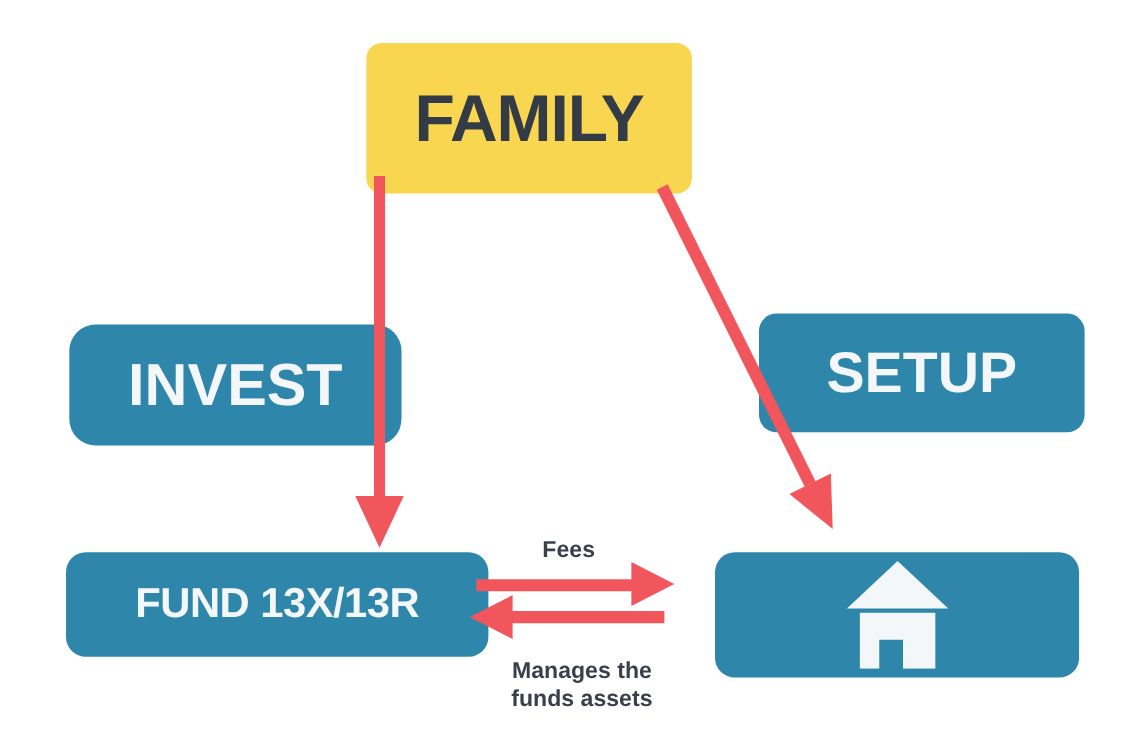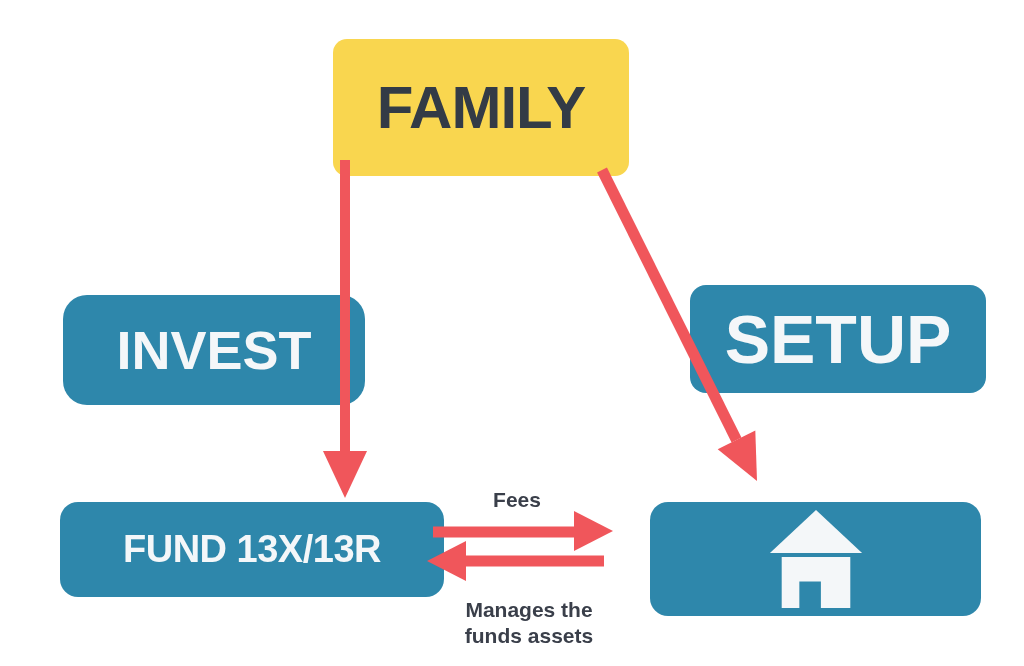--- a/index.html
+++ b/index.html
@@ -26,21 +26,21 @@
     left:333px;top:15px;width:296px;height:137px;border-radius:14px;
     background:var(--c-family);color:var(--c-family-text);
     font-size:60px;letter-spacing:-1px;margin-top:24px;
   }
   .node-invest{
     left:63px;top:295px;width:302px;height:110px;border-radius:24px;
     font-size:54px;letter-spacing:0px;
   }
   .node-setup{
     left:690px;top:285px;width:296px;height:108px;border-radius:16px;
-    font-size:68px;
+    font-size:52px;
   }
   .node-fund{
     left:60px;top:502px;width:384px;height:95px;border-radius:18px;
     font-size:38px;letter-spacing:-0.5px;
   }
   .node-manager{
     left:650px;top:502px;width:331px;height:114px;border-radius:18px;
   }
   .house{width:94px;height:98px;display:block;}
   .house .house-part{fill:var(--c-node-text);}

